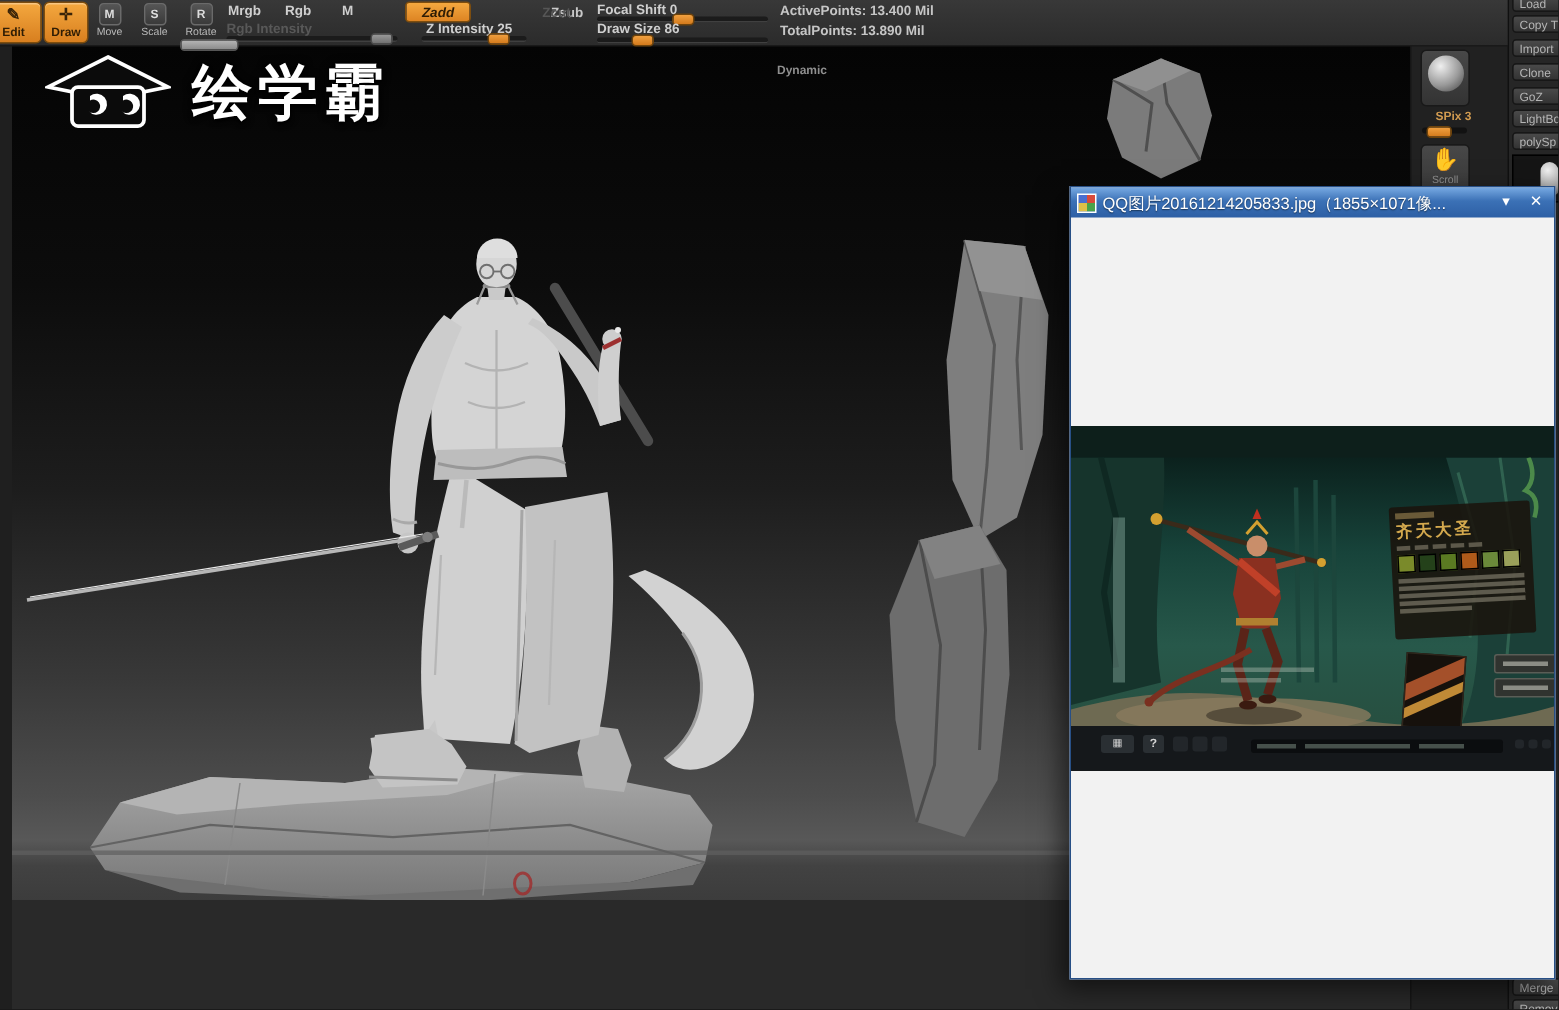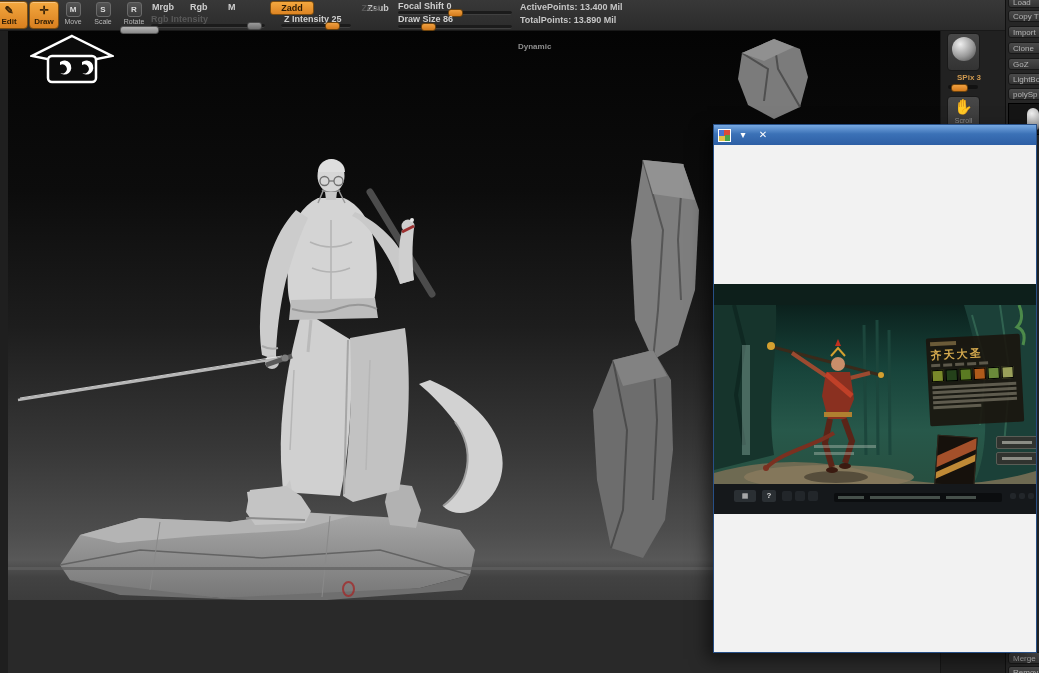--- a/index.html
+++ b/index.html
@@ -14,21 +14,21 @@
         background:linear-gradient(#f4a83f,#d87f1f);border:1px solid #7d4d0e;
         color:#2f1d05;font-size:8px;font-weight:bold;text-align:center;overflow:hidden;
         box-shadow:inset 0 1px 0 rgba(255,255,255,.35);}
   .obtn .glyph{display:block;font-size:11px;line-height:13px;margin-top:2px;color:#3a2408;}
   .tbtn{position:absolute;top:2px;height:26px;text-align:center;color:#b9b9b9;font-size:7px;}
   .tbtn .keybox{display:block;width:13px;height:13px;margin:0 auto 1px auto;border:1px solid #6a6a6a;
         border-radius:3px;background:linear-gradient(#555,#3a3a3a);color:#ddd;font-size:8px;line-height:13px;font-weight:bold;}
   .ttoggle{position:absolute;top:2px;height:11px;line-height:11px;font-size:9px;font-weight:bold;color:#cfcfcf;}
   .opill{position:absolute;height:12px;line-height:12px;border-radius:3px;font-size:9px;font-weight:bold;
          text-align:center;}
-  .opill.on{background:linear-gradient(#f4a83f,#dd8423);border:1px solid #7d4d0e;color:#2f1d05;top:1px;}
+  .opill.on{background:linear-gradient(#f4a83f,#dd8423);border:1px solid #7d4d0e;color:#2f1d05;top:1px;font-style:italic;}
   .opill.off{color:#c9c9c9;top:2px;}
   .opill.dis{color:#565656;top:2px;}
   .slabel{position:absolute;font-size:9px;font-weight:bold;color:#cfcfcf;}
   .slabel.dis{color:#585858;}
   .track{position:absolute;height:3px;background:#1b1b1b;border-bottom:1px solid #404040;border-radius:2px;}
   .handle{position:absolute;top:-2px;width:13px;height:6px;border-radius:3px;
           background:linear-gradient(#f0a040,#d37a1c);border:1px solid #6d430c;}
   .handle.gray{background:linear-gradient(#9a9a9a,#6f6f6f);border-color:#4a4a4a;}
   .points{position:absolute;font-size:9px;font-weight:bold;color:#c6c6c6;}
   #toolbar-grip{position:absolute;left:120px;top:26px;width:37px;height:6px;border-radius:3px;
@@ -202,20 +202,21 @@
 
   <div id="canvas">
 
     <div id="wm">
       <svg width="84" height="52" viewBox="0 0 84 52">
         <polygon points="42,2 82,22 42,30 2,22" fill="#0b0b0b" stroke="#fff" stroke-width="2.5"></polygon>
         <rect x="18" y="22" width="48" height="26" rx="4" fill="#0b0b0b" stroke="#fff" stroke-width="2.5"></rect>
         <path d="M30 28 a7 7 0 1 1 -1 10 a4.5 4.5 0 1 0 1 -7 z" fill="#fff"></path>
         <path d="M52 28 a7 7 0 1 1 -1 10 a4.5 4.5 0 1 0 1 -7 z" fill="#fff"></path>
       </svg>
+      <div id="wm-text">绘学霸</div>
     </div>
 
     <svg class="svg-abs" style="left:-8px;top:120px;" width="560" height="460" viewBox="0 0 560 460">
       <defs>
         <linearGradient id="rockg" x1="0" y1="0" x2="0" y2="1">
           <stop offset="0" stop-color="#a8a8a8"></stop>
             <stop offset="1" stop-color="#777"></stop>
         </linearGradient>
       </defs>
 
@@ -317,20 +318,21 @@
     <div id="tool-thumb">
       <div class="fig"></div>
     </div>
     <div class="tray-btn" style="top:652px;">Merge</div>
     <div class="tray-btn" style="top:666px;">Remov</div>
   </div>
 
   <div id="viewer">
     <div id="titlebar">
       <div id="viewer-icon"></div>
+      <div id="viewer-title">QQ图片20161214205833.jpg（1855×1071像...</div>
       <div class="win-btn">▾</div>
       <div class="win-btn">✕</div>
     </div>
 
     <div id="game">
       <div id="game-scene">
         <svg width="322" height="179" viewBox="0 0 322 179">
 
           <path d="M0,0 L62,0 C64,50 52,100 60,150 L0,165 Z" fill="#16342c"></path>
           <path d="M20,0 L30,40 L22,90 L30,140" stroke="#0f2822" stroke-width="4" fill="none"></path>

